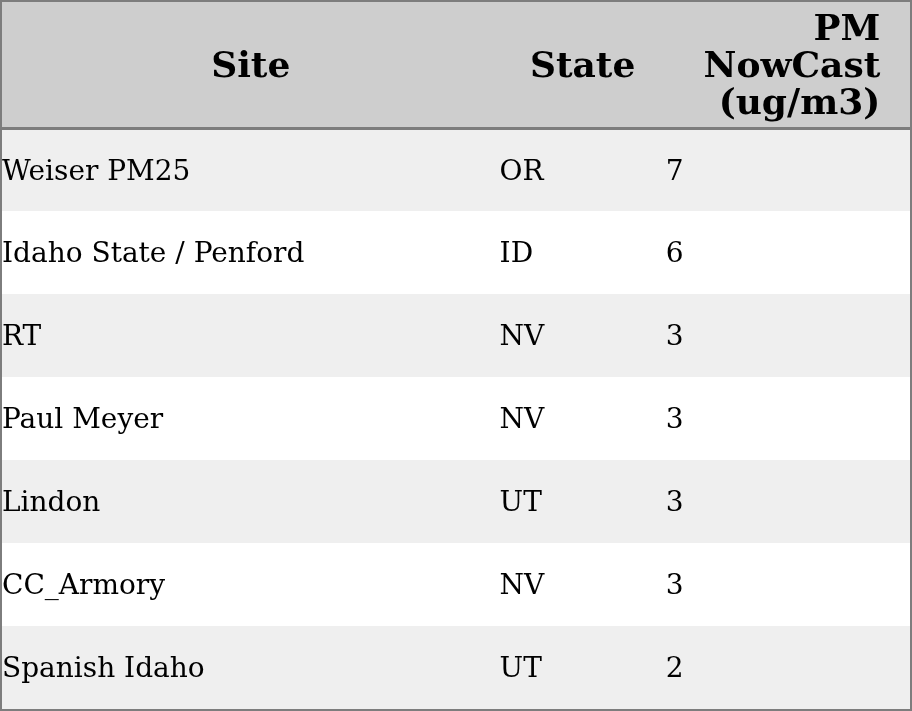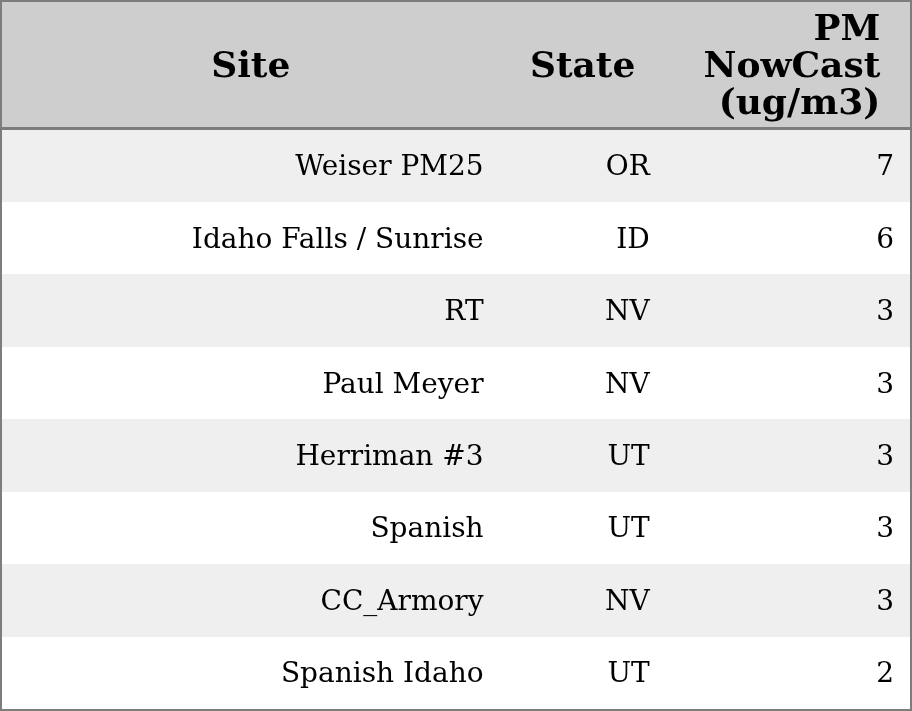--- a/index.html
+++ b/index.html
@@ -45,23 +45,23 @@
     display: block;
     margin: 0 auto;
   }
   thead th .hwrap.narrow {
     max-width: 185px; 
     text-align: right;
   }
   tbody td {
     height: 58px;
     font-size: 28px;
-    text-align: right;
+    text-align: left;
     vertical-align: middle;
-    padding: 16px;
+    padding: 0;
     white-space: nowrap;
   }
   tbody tr:nth-child(odd)  { background: var(--row-alt-bg); }
   tbody tr:nth-child(even) { background: var(--row-bg); }
 </style>
 </head>
 <body>
 
 <div class="window">
   <table class="pm-table">
@@ -83,41 +83,36 @@
         </th>
       </tr>
     </thead>
     <tbody id="table-body">
         <tr>
           <td>Weiser PM25</td>
           <td>OR</td>
           <td>7</td>
         </tr>
         <tr>
-          <td>Idaho Falls / Sunrise</td>
+          <td>Idaho State / Penford</td>
           <td>ID</td>
           <td>6</td>
         </tr>
         <tr>
           <td>RT</td>
           <td>NV</td>
           <td>3</td>
         </tr>
         <tr>
           <td>Paul Meyer</td>
           <td>NV</td>
           <td>3</td>
         </tr>
         <tr>
-          <td>Herriman #3</td>
-          <td>UT</td>
-          <td>3</td>
-        </tr>
-        <tr>
-          <td>Spanish</td>
+          <td>Lindon</td>
           <td>UT</td>
           <td>3</td>
         </tr>
         <tr>
           <td>CC_Armory</td>
           <td>NV</td>
           <td>3</td>
         </tr>
         <tr>
           <td>Spanish Idaho</td>

